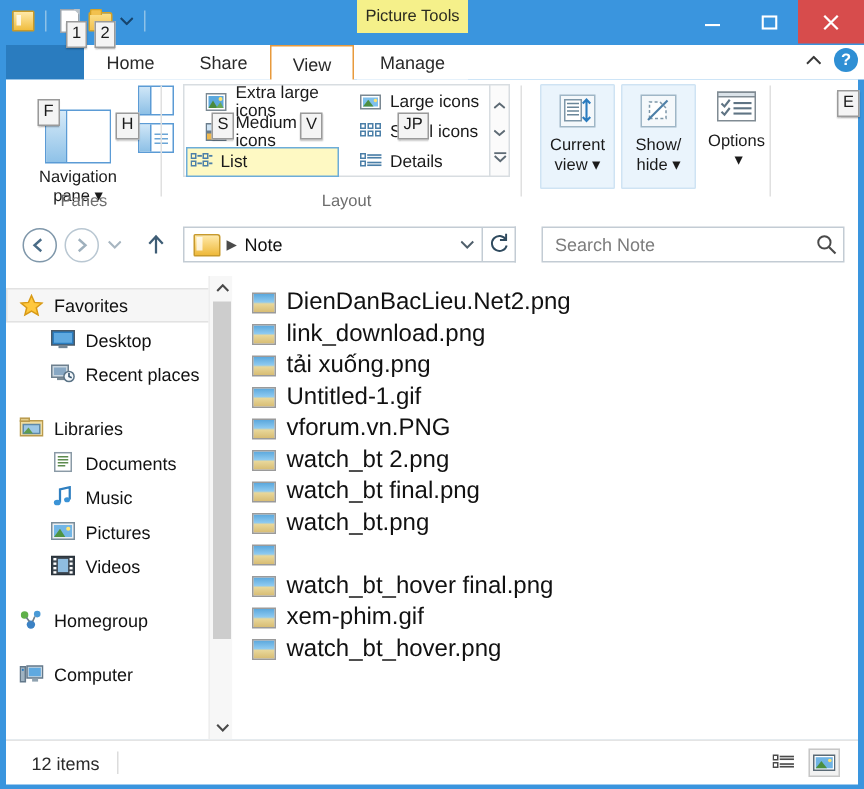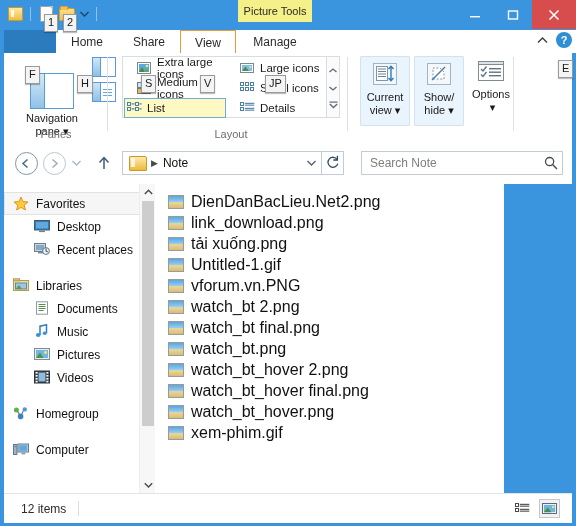--- a/index.html
+++ b/index.html
@@ -434,21 +434,21 @@
     padding-left: 8px;
     background: transparent;
   }
   .searchbox input::placeholder { color: #7d7d7d; }
   .search-ico { width: 22px; display:flex; align-items:center; justify-content:center; }
 
   
   .content {
     position: absolute;
     left: 4px; top: 184px;
-    width: 500px; height: 309px;
+    width: 568px; height: 309px;
     background: #ffffff;
     display: flex;
     align-items: flex-end;
   }
   .navpane {
     position: relative;
     width: 151px;
     height: 309px;
     background: #ffffff;
     overflow: hidden;
@@ -1082,33 +1082,32 @@
       <div class="frow">
         <span class="fico"></span>
         <span>watch_bt final.png</span>
       </div>
       <div class="frow">
         <span class="fico"></span>
         <span>watch_bt.png</span>
       </div>
       <div class="frow">
         <span class="fico"></span>
-        <span>watch_bt_hover 2.png</span>
       </div>
       <div class="frow">
         <span class="fico"></span>
         <span>watch_bt_hover final.png</span>
       </div>
       <div class="frow">
         <span class="fico"></span>
-        <span>watch_bt_hover.png</span>
+        <span>xem-phim.gif</span>
       </div>
       <div class="frow">
         <span class="fico"></span>
-        <span>xem-phim.gif</span>
+        <span>watch_bt_hover.png</span>
       </div>
     </div>
   </div>
 
   <div class="statusbar">
     <span class="status-text">12 items</span>
     <span class="status-div"></span>
     <span class="status-views">
       <span class="sv-btn">
         <svg width="15" height="14" viewBox="0 0 15 14">

